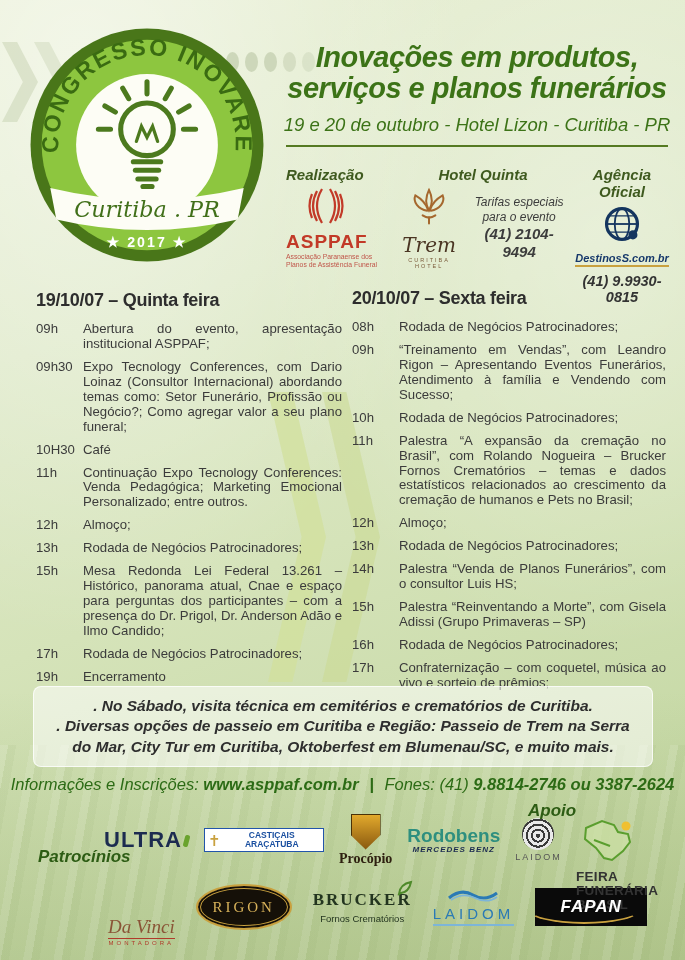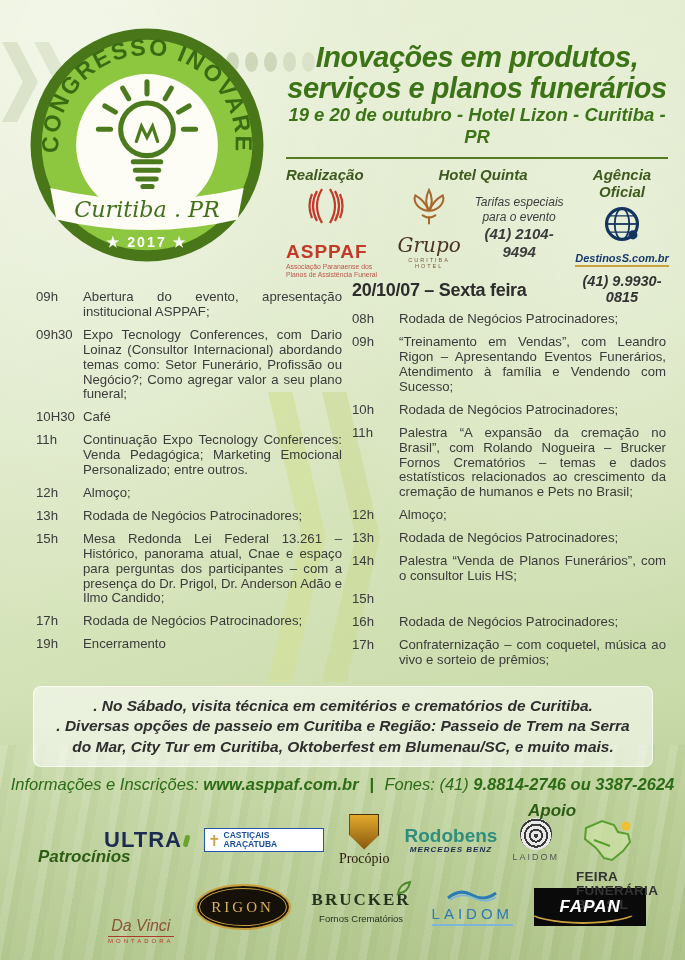--- a/index.html
+++ b/index.html
@@ -21,42 +21,42 @@
   .dots { position:absolute; left:226px; top:52px; display:flex; gap:6px; }
   .dots span { width:13px; height:20px; border-radius:50%; background:rgba(200,210,180,0.85); }
   .dots span:nth-child(4) { opacity:.7 } .dots span:nth-child(5) { opacity:.5 }
   .streaks { position:absolute; left:0; right:0; bottom:0; height:215px;
     background:repeating-linear-gradient(100deg, rgba(255,255,255,0.10) 0 8px, rgba(120,150,80,0.07) 8px 16px, transparent 16px 30px); }
   
   .badge { position:absolute; left:28px; top:26px; }
   
   .head-right { position:absolute; left:278px; top:42px; width:398px; text-align:center; }
   .title { margin:0; font-size:29px; line-height:1.07; font-weight:bold; font-style:italic; color:#3c7317; letter-spacing:-0.5px; }
-  .event-info { font-size:18.5px; font-weight:bold; font-style:italic; color:#3c7317; }
+  .event-info { margin-top:10px; font-size:18.5px; font-weight:normal; font-style:italic; color:#3c7317; }
   .head-rule { margin-top:9px; border:0; border-top:2px solid #557a22; width:96%; }
   
   .partners { position:absolute; left:286px; top:166px; width:388px; display:flex; justify-content:space-between; }
   .p-label { font-size:15px; font-style:italic; font-weight:bold; color:#3f5a1f; }
   .p-real { width:110px; }
   .p-hotel { width:172px; text-align:center; }
   .p-ag { width:104px; text-align:center; }
-  .asppaf-name { font-size:19px; font-weight:bold; color:#c23a28; letter-spacing:1px; margin-top:12px; }
+  .asppaf-name { font-size:19px; font-weight:bold; color:#c23a28; letter-spacing:1px; margin-top:2px; }
   .asppaf-desc { font-size:6.8px; color:#c0564a; line-height:1.2; }
   .hotel-row { display:flex; gap:8px; align-items:center; margin-top:4px; justify-content:center; }
   .lizon-block { text-align:center; width:66px; }
   .lizon-name { font-family:"DejaVu Serif", serif; font-style:italic; font-size:20px; color:#4a3523; line-height:1; }
   .lizon-sub { font-size:5.5px; letter-spacing:2px; color:#7a5a3a; margin-top:2px; }
   .hotel-notes { text-align:center; font-style:italic; color:#3c3c3c; font-size:12px; line-height:1.2; }
   .hotel-phone { font-size:15px; font-weight:bold; margin-top:1px; }
   .dest-brand { font-weight:bold; font-style:italic; color:#16386b; font-size:11px; margin-top:3px; border-bottom:2px solid #c9a13f; display:inline-block; padding-bottom:1px; }
   .dest-phone { font-size:14.5px; font-weight:bold; font-style:italic; color:#333; margin-top:6px; }
   
   .sched-col { position:absolute; font-size:13.2px; line-height:1.13; color:#3b3b3b; }
   .sched-left { left:36px; top:290px; width:306px; }
-  .sched-right { left:352px; top:280px; width:314px; }
+  .sched-right { left:352px; top:288px; width:314px; }
   .sched-header { font-size:18px; font-weight:bold; color:#2d2d2d; margin-bottom:12px; letter-spacing:-0.3px; }
   .sched-item { display:flex; margin-bottom:8px; }
   .sched-time { flex:0 0 47px; }
   .sched-text { flex:1; text-align:justify; }
   
   .notes { position:absolute; left:33px; top:686px; width:584px; padding:9px 17px; border-radius:8px;
     background:rgba(255,255,255,0.55); border:1px solid rgba(255,255,255,0.75);
     text-align:center; font-size:15.5px; font-weight:bold; font-style:italic; color:#2e2e2e; line-height:1.32; }
   
   .contact { position:absolute; left:0; top:775px; width:100%; text-align:center;
@@ -68,29 +68,29 @@
   .lbl-patro { left:38px; top:847px; }
   .lbl-apoio { left:528px; top:801px; }
   .sp-row { position:absolute; display:flex; align-items:center; }
   .row1 { left:104px; top:810px; gap:15px; height:60px; }
   .row2 { left:108px; top:876px; gap:21px; height:62px; }
   .sp { text-align:center; }
   .ultra-text { font-size:22px; font-weight:800; color:#1c2b50; letter-spacing:1px; }
   .ultra-accent { display:inline-block; width:5px; height:12px; background:#6aa32e; border-radius:2px; margin-left:2px; transform:rotate(15deg); }
   .cast { width:112px; background:#fff; border:1px solid #2255aa; display:flex; align-items:center; padding:2px 3px; gap:3px; }
   .cast-cross { color:#c9a13f; font-size:15px; line-height:1; }
-  .cast-name { font-size:8.5px; font-weight:bold; color:#1a4fa0; line-height:1.1; text-align:left; }
+  .cast-name { font-size:8.5px; font-weight:bold; color:#1a4fa0; line-height:1.1; text-align:center; }
   .shield { width:28px; height:34px; margin:0 auto; background:linear-gradient(180deg,#e2a92c,#8a5a10); clip-path:polygon(0 0,100% 0,100% 60%,50% 100%,0 60%); border:1px solid #4a3208; }
-  .procopio-name { font-family:"Liberation Serif", serif; font-weight:normal; font-size:14px; color:#2e2010; margin-top:1px; }
+  .procopio-name { font-family:"Liberation Serif", serif; font-weight:bold; font-size:14px; color:#2e2010; margin-top:1px; }
   .rodobens-name { font-size:19px; font-weight:800; color:#2e8f7f; line-height:1; }
   .rodobens-sub { font-size:8px; font-weight:bold; font-style:italic; color:#1c2b50; letter-spacing:1px; }
   .laidom-circle { width:32px; height:32px; margin:0 auto; border-radius:50%;
     background:repeating-radial-gradient(circle at 50% 55%, #3a3a3a 0 2px, #e9e9e9 2px 5px); }
   .laidom1-name { font-size:9px; color:#555; letter-spacing:2px; margin-top:2px; }
-  .davinci-name { font-family:Liberation Sans, sans-serif; font-style:italic; font-size:16px; color:#8a5537; line-height:1;margin-top:48px; }
+  .davinci-name { font-family:Liberation Serif, serif; font-style:italic; font-size:19px; color:#8a5537; line-height:1;margin-top:48px; }
   .davinci-sub { font-size:6px; letter-spacing:3px; color:#b03a2a; border-top:1px solid #b03a2a; margin-top:2px; padding-top:1px; }
   .rigon-oval { width:92px; height:42px; background:#151008; border-radius:50%; border:2px solid #c9a13f; box-shadow:inset 0 0 0 2px #151008, inset 0 0 0 3px #c9a13f; display:flex; align-items:center; justify-content:center; }
   .rigon-name { font-family:"Liberation Serif", serif; font-size:15px; color:#d8b25a; letter-spacing:3px; }
   .brucker-wrap { position:relative; }
   .brucker-name { font-family:"Liberation Serif", serif; font-weight:bold; font-size:17px; color:#23351f; letter-spacing:2px; line-height:1; }
   .brucker-sub { font-size:9.5px; color:#23351f; margin-top:5px; }
   .brucker-leaf { position:absolute; right:-2px; top:-11px; }
   .laidom2-name { font-size:15px; color:#2a7ab5; letter-spacing:4px; line-height:1; }
   .laidom2-bar { height:2px; background:#7db5d8; margin-top:3px; }
   .fapan-box { width:112px; height:38px; background:#0a0a0a; display:flex; align-items:center; justify-content:center; position:relative; overflow:hidden; }
@@ -176,21 +176,21 @@
         <div class="lizon-block">
           <svg width="40" height="44" viewBox="0 0 44 48">
             <g fill="none" stroke="#a5682e" stroke-width="2.2" stroke-linecap="round">
               <path d="M22 3 C18 11 18 19 22 26 C26 19 26 11 22 3 Z"></path>
               <path d="M20 26 C10 24 4 16 7 9 C14 13 19 19 21 25"></path>
               <path d="M24 26 C34 24 40 16 37 9 C30 13 25 19 23 25"></path>
               <path d="M15 31 q7 5 14 0"></path>
               <path d="M22 33 v7"></path>
             </g>
           </svg>
-          <div class="lizon-name">Grupo</div>
+          <div class="lizon-name">Trem</div>
           <div class="lizon-sub">CURITIBA HOTEL</div>
         </div>
         <div class="hotel-notes">
           <div>Tarifas especiais</div>
           <div>para o evento</div>
           <div class="hotel-phone">(41) 2104-9494</div>
         </div>
       </div>
     </div>
     <div class="p-ag">
@@ -203,20 +203,21 @@
           <path d="M8 13 h28 M8 31 h28" stroke-width="1.4"></path>
         </g>
         <circle cx="34" cy="34" r="5" fill="#14355f"></circle>
       </svg>
       <div><span class="dest-brand">DestinosS.com.br</span></div>
       <div class="dest-phone">(41) 9.9930-0815</div>
     </div>
   </div>
 
   <div class="sched-col sched-left">
+    <div class="sched-header">19/10/07 – Quinta feira</div>
     <div>
         <div class="sched-item">
           <div class="sched-time">09h</div>
           <div class="sched-text">Abertura do evento, apresentação institucional ASPPAF;</div>
         </div>
         <div class="sched-item">
           <div class="sched-time">09h30</div>
           <div class="sched-text">Expo Tecnology Conferences, com Dario Loinaz (Consultor Internacional) abordando temas como: Setor Funerário, Profissão ou Negócio?; Como agregar valor a seu plano funeral;</div>
         </div>
         <div class="sched-item">
@@ -276,20 +277,21 @@
         <div class="sched-item">
           <div class="sched-time">13h</div>
           <div class="sched-text">Rodada de Negócios Patrocinadores;</div>
         </div>
         <div class="sched-item">
           <div class="sched-time">14h</div>
           <div class="sched-text">Palestra “Venda de Planos Funerários”, com o consultor Luis HS;</div>
         </div>
         <div class="sched-item">
           <div class="sched-time">15h</div>
+          <div class="sched-text">Palestra “Reinventando a Morte”, com Gisela Adissi (Grupo Primaveras – SP)</div>
         </div>
         <div class="sched-item">
           <div class="sched-time">16h</div>
           <div class="sched-text">Rodada de Negócios Patrocinadores;</div>
         </div>
         <div class="sched-item">
           <div class="sched-time">17h</div>
           <div class="sched-text">Confraternização – com coquetel, música ao vivo e sorteio de prêmios;</div>
         </div>
       </div>

